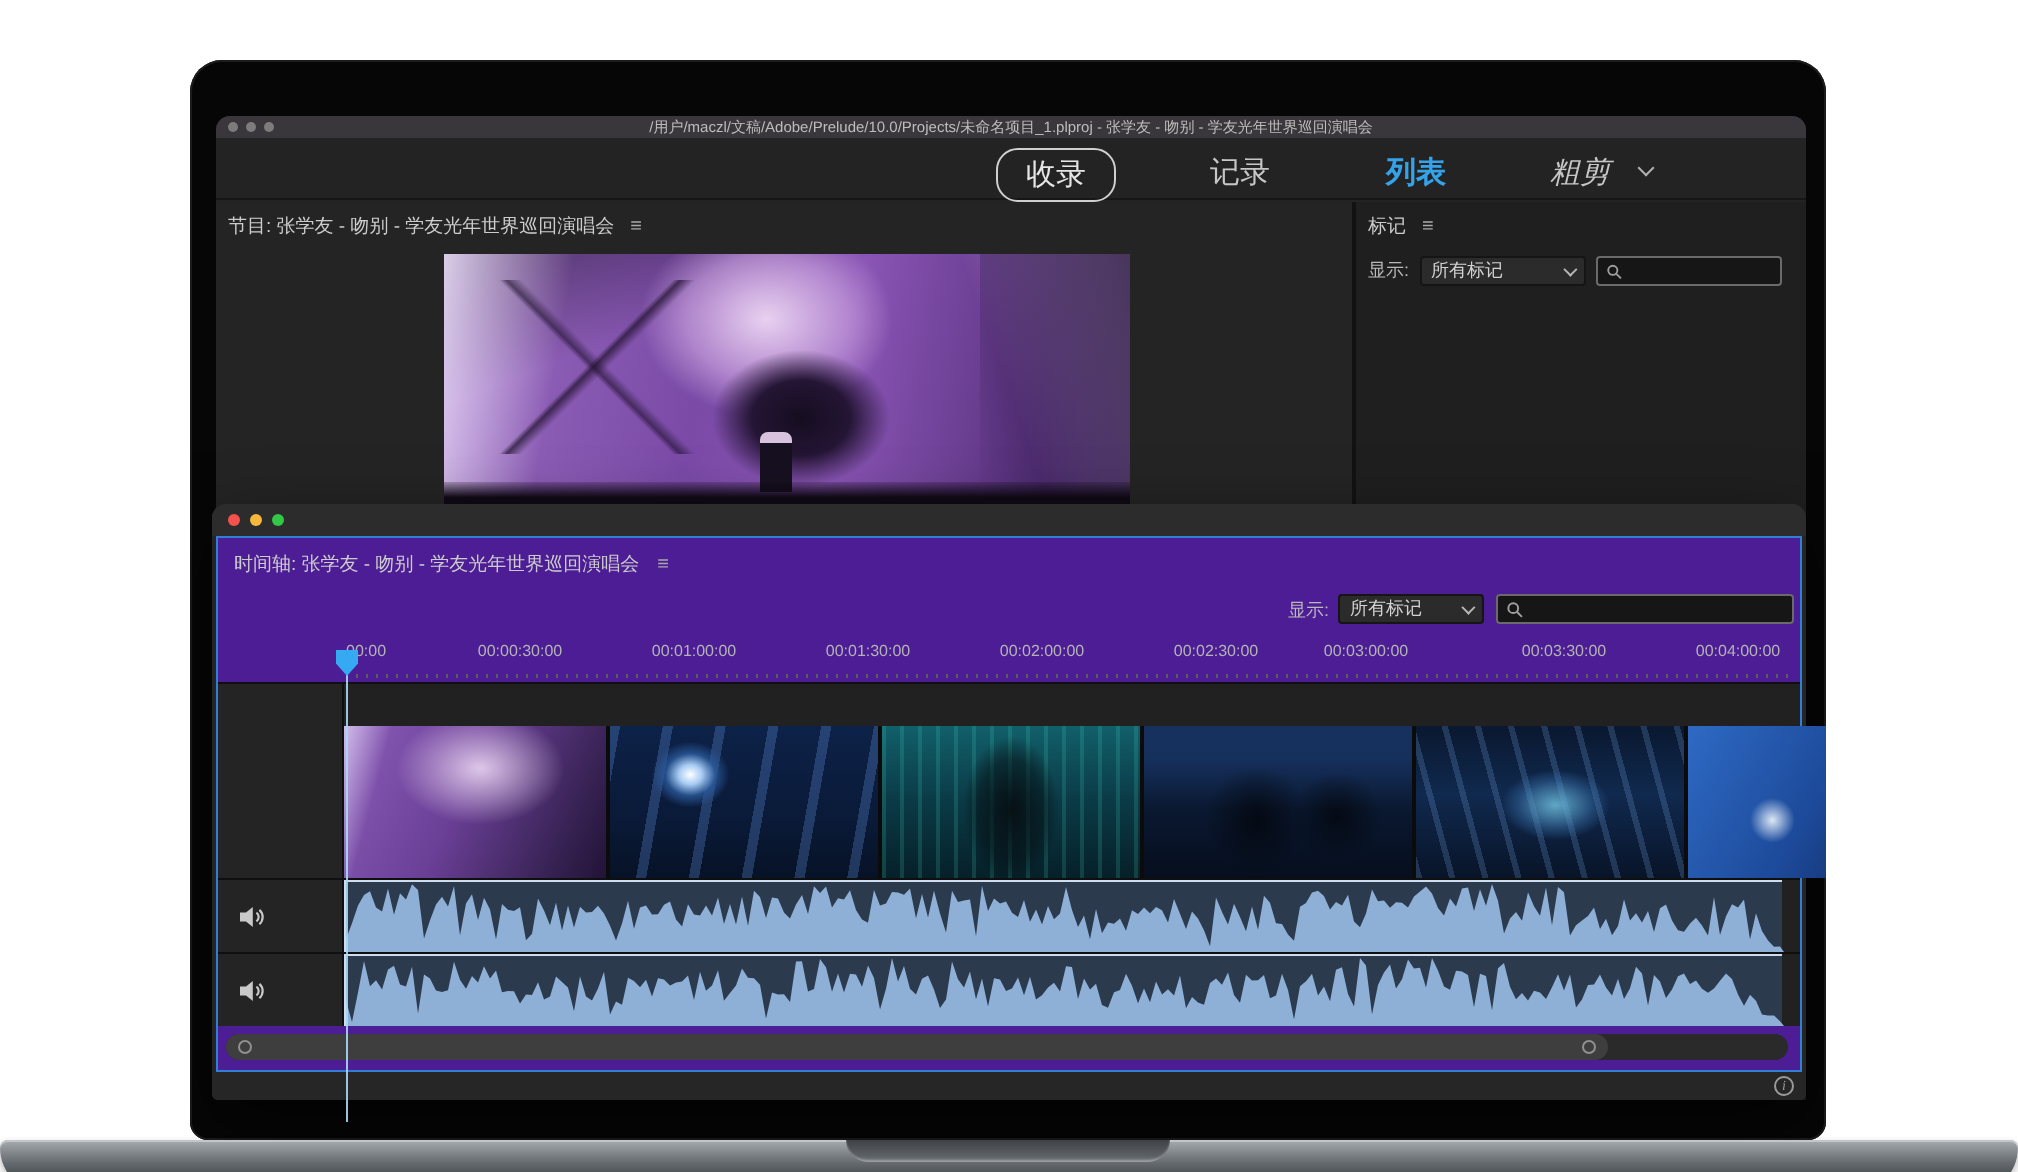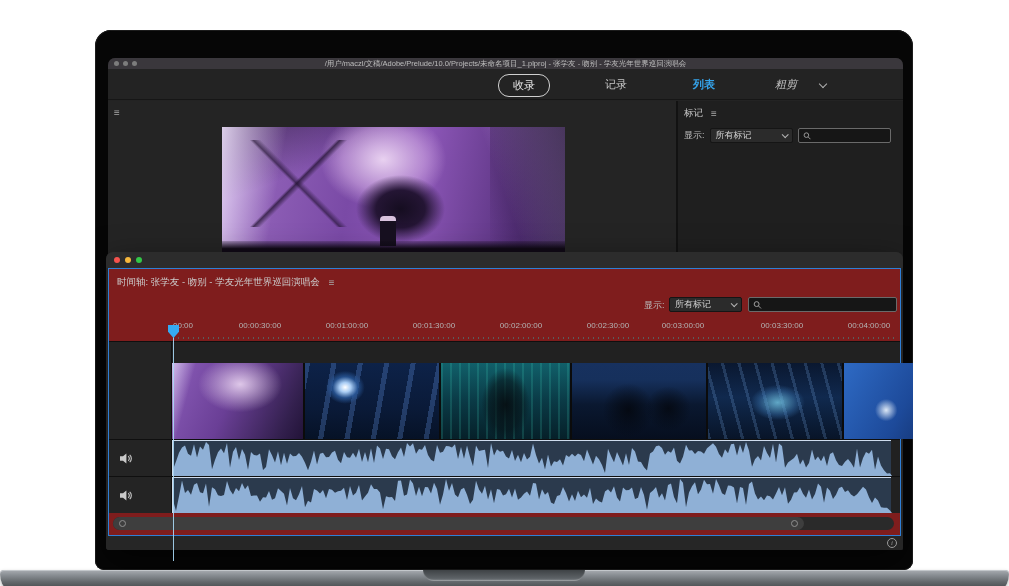--- a/index.html
+++ b/index.html
@@ -23,21 +23,21 @@
   
   .main-window { position:absolute; left:13px; top:28px; width:795px; height:492px;
     background:#232323; border-radius:7px 7px 0 0; overflow:hidden; }
   .titlebar { position:relative; height:11px; background:#3a373c; }
   .tl-dots { position:absolute; left:6px; top:3px; display:flex; gap:4px; }
   .tl-dots i { width:5px; height:5px; border-radius:50%; background:#7c7c7c; }
   .titlebar .win-title { position:absolute; left:0; right:0; top:1px; text-align:center;
     font-size:7.5px; color:#bdbdbd; white-space:nowrap; }
 
   .tabrow { position:relative; height:31px; background:#232323; border-bottom:1px solid #161616; }
-  .tab { position:absolute; top:8px; font-size:11px; color:#c6c6c6; cursor:default; }
+  .tab { position:absolute; top:8px; font-size:15px; color:#c6c6c6; cursor:default; }
   .tab-pill { left:390px; top:5px; border:1.5px solid #cfcfcf; border-radius:11px; padding:3px 14px; color:#e6e6e6; }
   .tab-log { left:497px; }
   .tab-list { left:585px; color:#35a3ea; font-weight:bold; }
   .tab-rough { left:667px;font-style:italic; }
   .tab-chev { position:absolute; left:712px; top:12px; width:6px; height:6px;
     border-right:1.5px solid #b0b0b0; border-bottom:1.5px solid #b0b0b0; transform:rotate(45deg); }
 
   .content-row { position:absolute; top:43px; left:0; right:0; bottom:0; display:flex; }
   .program-panel { width:570px; background:#242424; border-right:2px solid #121212; position:relative; }
   .panel-head { display:flex; align-items:center; gap:8px; padding:6px 6px 0 6px;
@@ -77,21 +77,21 @@
 
   
   .timeline-window { position:absolute; left:11px; top:222px; width:797px; height:298px;
     background:#252525; border-radius:7px 7px 3px 3px; box-shadow:0 12px 34px rgba(0,0,0,.55); }
   .tw-titlebar { position:relative; height:16px; background:#2c2c2c; border-radius:7px 7px 0 0; }
   .tw-dots { position:absolute; left:8px; top:5px; display:flex; gap:5px; }
   .tw-dots i { width:6px; height:6px; border-radius:50%; }
   .dot-red{background:#f5524d} .dot-yellow{background:#f6b73c} .dot-green{background:#33c748}
 
   .tw-panel { position:absolute; left:2px; top:16px; width:793px; height:268px;
-    border:1px solid #2f7fd6; background:#7f1d1d; }
+    border:1px solid #2f7fd6; background:#4c1d95; }
   .tw-head { height:26px; display:flex; align-items:center; gap:9px; padding-left:8px;
     font-size:9.5px; color:#cccccc; }
   .tw-filter { position:relative; height:22px; }
   .tw-filter .lbl { position:absolute; left:535px; top:4px; font-size:9px; color:#b9b9b9; }
   .tw-filter .dropdown { position:absolute; left:560px; top:2px; width:73px; }
   .tw-filter .searchbox { position:absolute; left:639px; top:2px; width:149px; }
 
   .tw-body { position:relative; }
   .ruler { position:relative; height:24px; }
   .rtick { position:absolute; top:4px; font-size:8px; color:#b4b4b4; transform:translateX(-50%); white-space:nowrap; }
@@ -178,20 +178,21 @@
         <div class="tab tab-log">记录</div>
         <div class="tab tab-list">列表</div>
         <div class="tab tab-rough">粗剪</div>
         <span class="tab-chev"></span>
       </div>
 
       <div class="content-row">
 
         <div class="program-panel">
           <div class="panel-head">
+            <span>节目: 张学友 - 吻别 - 学友光年世界巡回演唱会</span>
             <span class="menu-glyph">≡</span>
           </div>
           <div class="preview">
             <div class="truss"></div>
             <div class="jacket"></div>
             <div class="right-dark"></div>
             <div class="singer-sm"></div>
             <div class="stage-strip"></div>
           </div>
         </div>

